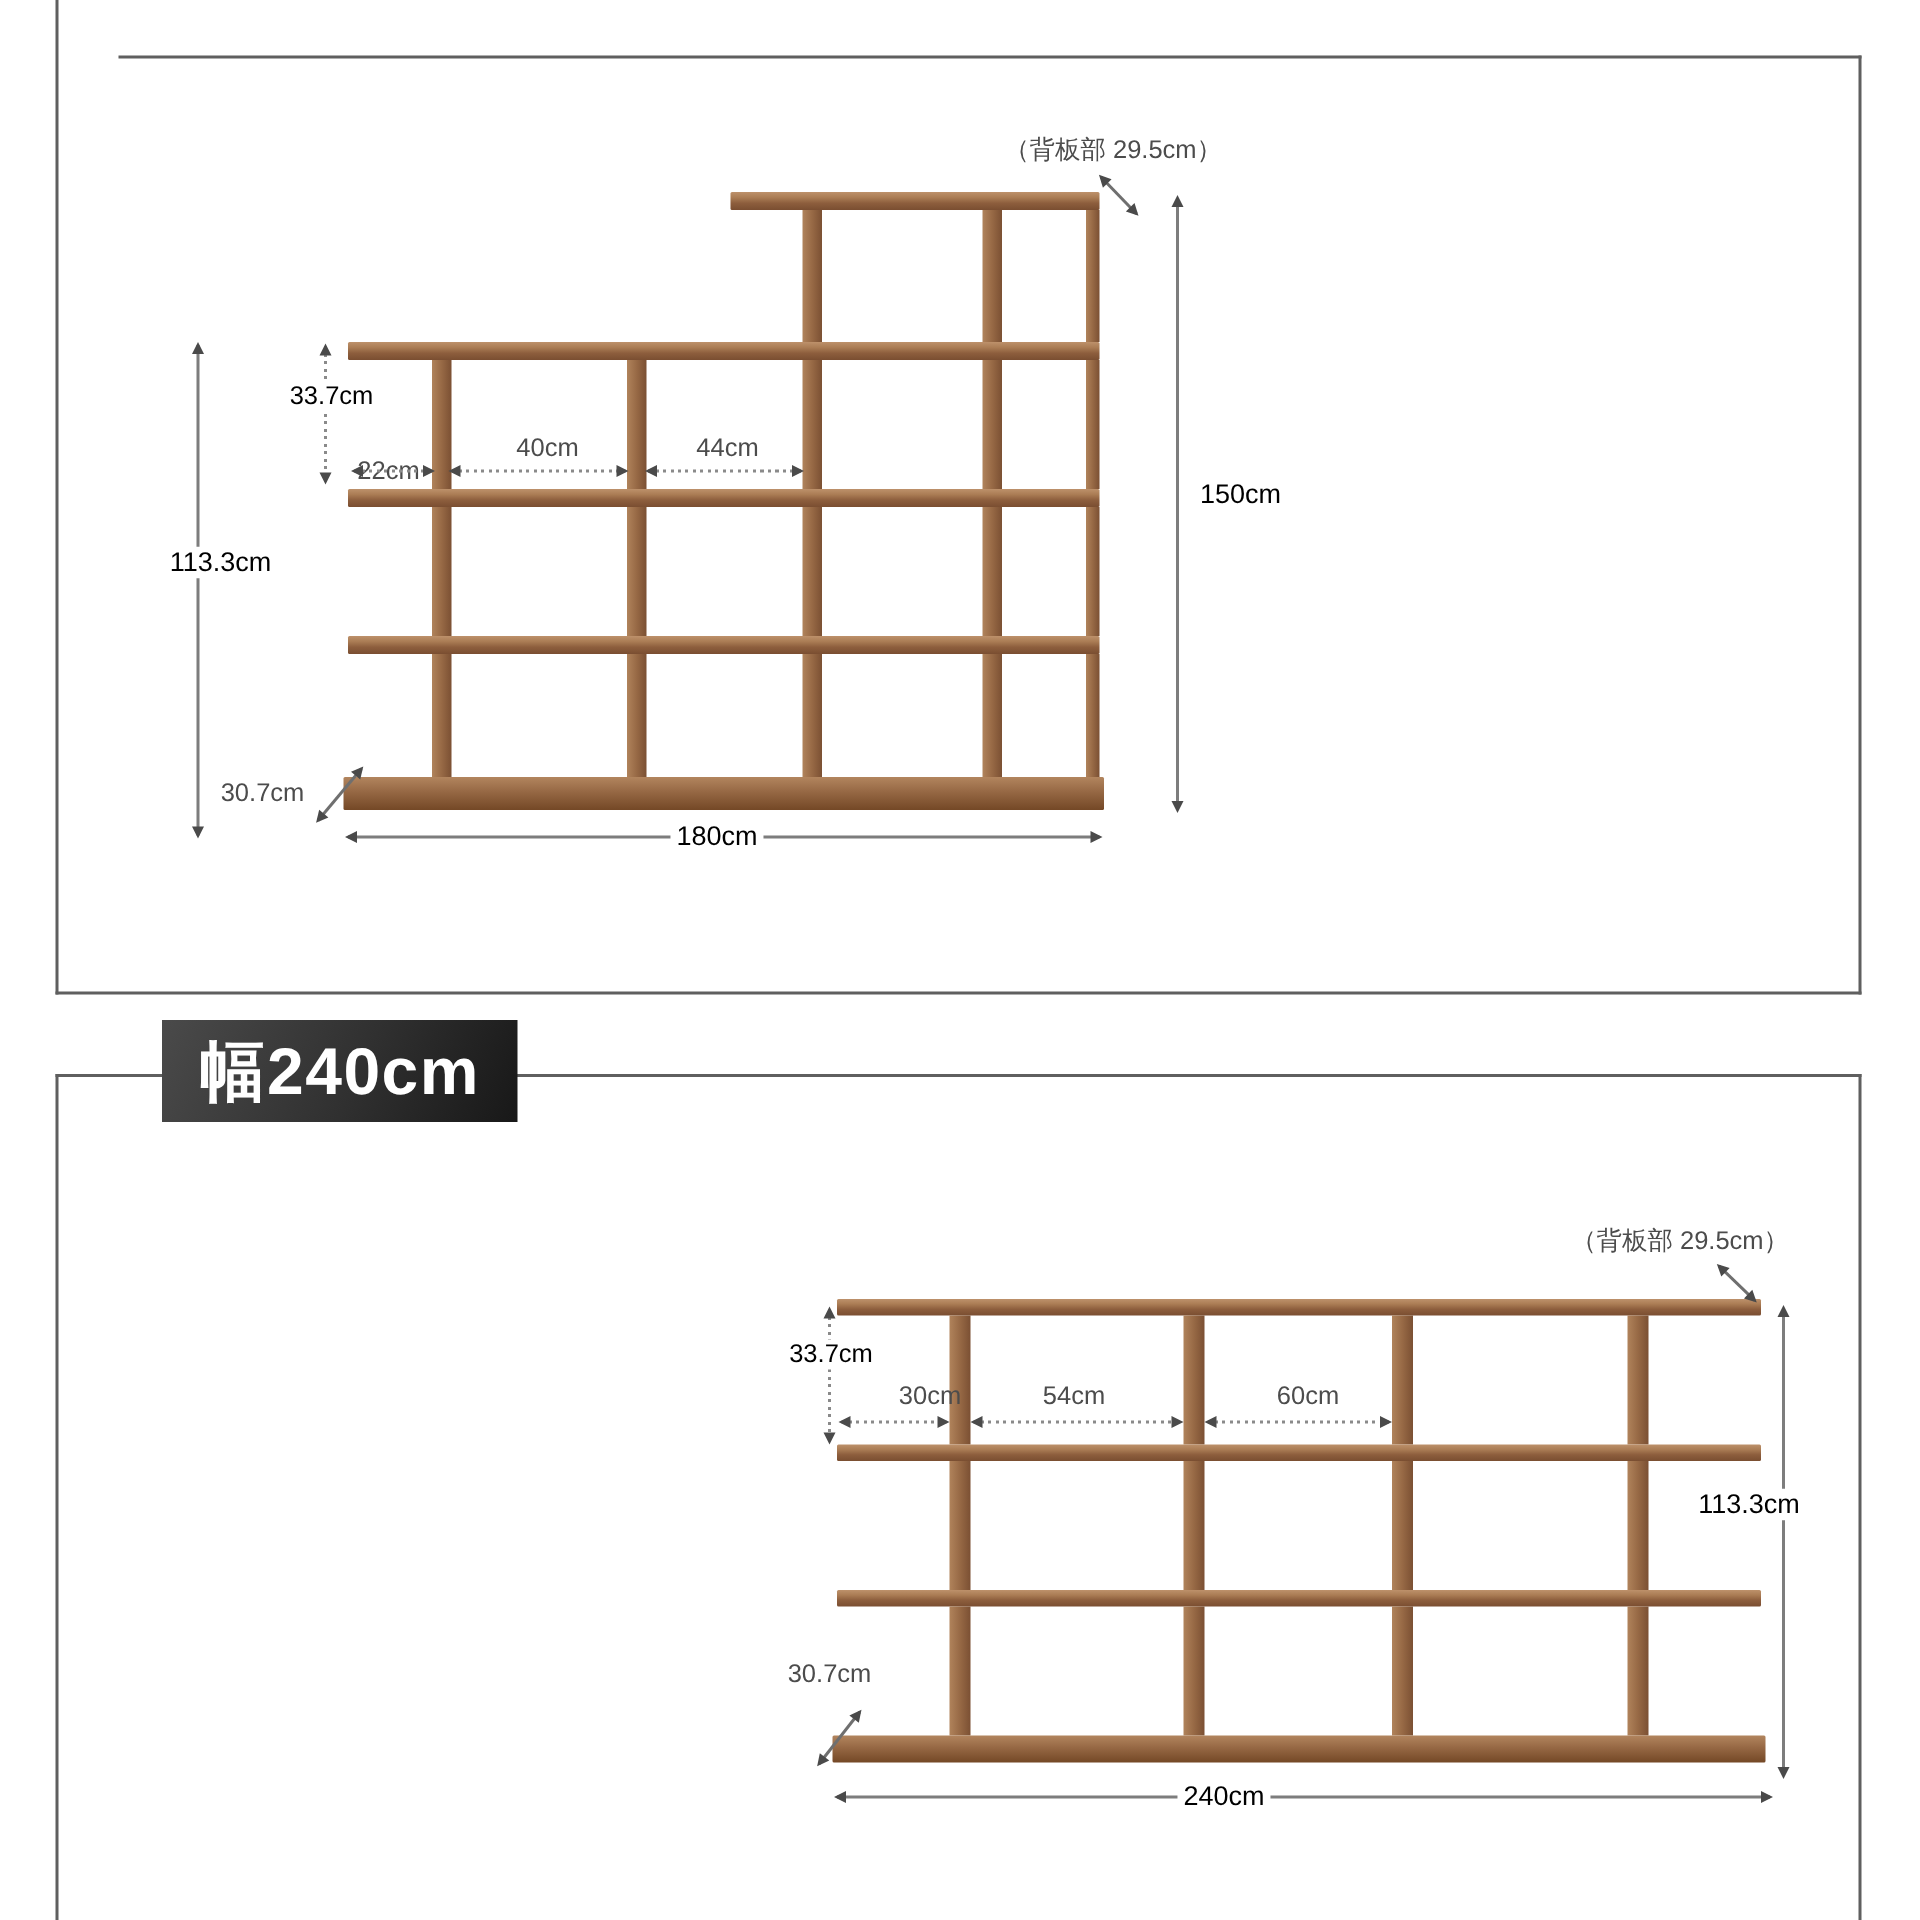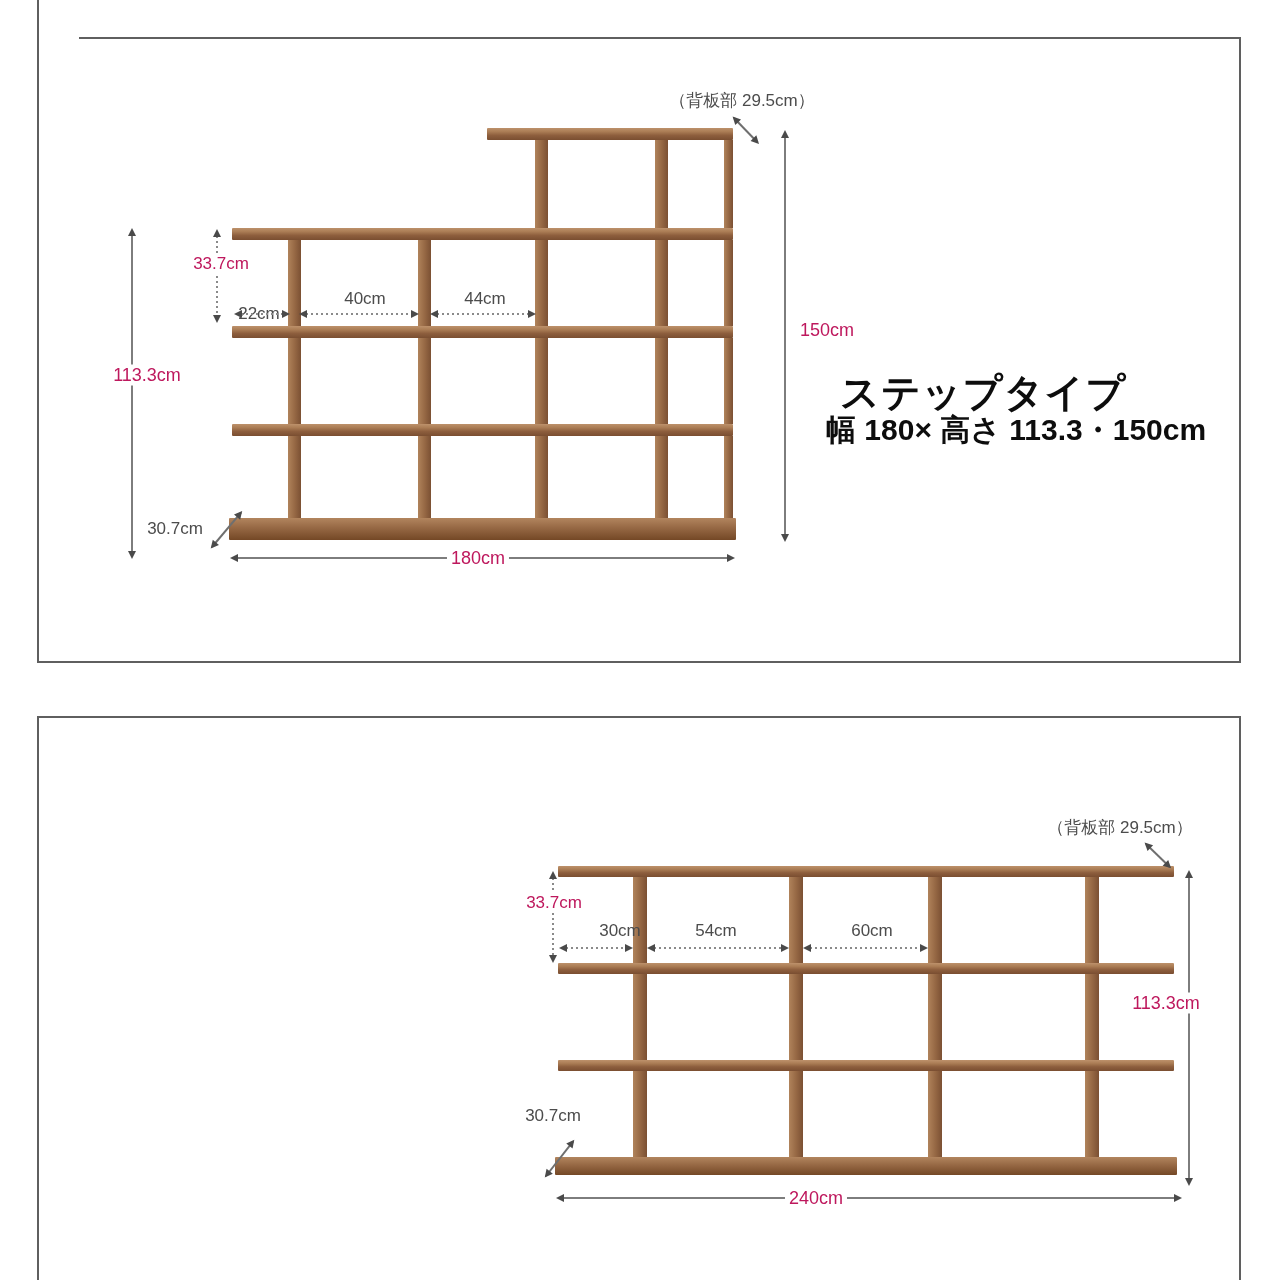--- a/index.html
+++ b/index.html
@@ -24,21 +24,21 @@
   .diag{position:absolute;height:2px;background:#6f6f6f;transform-origin:0 50%}
 
   .ah{position:absolute;width:0;height:0}
   .ah.n{top:-2px;left:50%;margin-left:-4px;border-left:4px solid transparent;border-right:4px solid transparent;border-bottom:8px solid #4a4a4a}
   .ah.s{bottom:-2px;left:50%;margin-left:-4px;border-left:4px solid transparent;border-right:4px solid transparent;border-top:8px solid #4a4a4a}
   .ah.w{left:-2px;top:50%;margin-top:-4px;border-top:4px solid transparent;border-bottom:4px solid transparent;border-right:8px solid #4a4a4a}
   .ah.e{right:-2px;top:50%;margin-top:-4px;border-top:4px solid transparent;border-bottom:4px solid transparent;border-left:8px solid #4a4a4a}
 
   
   .dim{position:absolute;transform:translate(-50%,-50%);color:#4c4c4c;font-size:17px;white-space:nowrap}
-  .dlabel{position:absolute;transform:translate(-50%,-50%);background:#fff;padding:0 4px;color:#be185d;font-size:18px;white-space:nowrap}
+  .dlabel{position:absolute;transform:translate(-50%,-50%);background:#fff;padding:0 4px;color:#000000;font-size:18px;white-space:nowrap}
 
   
   .title{position:absolute;color:#0d0d0d;font-size:39px;font-weight:700;letter-spacing:1px;white-space:nowrap}
   .subtitle{position:absolute;color:#0d0d0d;font-weight:700;white-space:nowrap}
 
   .banner{position:absolute;left:108px;top:680px;width:237px;height:68px;
     background:linear-gradient(115deg,#4a4a4a 0%,#303030 55%,#181818 100%);
     color:#fff;font-size:44px;font-weight:700;letter-spacing:1px;
     display:flex;align-items:center;justify-content:center;z-index:3;white-space:nowrap}
 </style>
@@ -129,23 +129,22 @@
       <i class="ah w"></i>
       <i class="ah e"></i>
     </div>
 
   <div class="hline" style="left:232px;top:557px;width:501px">
       <i class="ah w"></i>
       <i class="ah e"></i>
     </div>
   <div class="dlabel" style="left:478px;top:558px">180cm</div>
 
-  <div class="title" style="left:840px;top:366px">ステップタイプ</div>
-  <div class="subtitle" style="left:826px;top:410px;font-size:30px">幅 180× 高さ 113.3・150cm</div>
-
+
+  <div class="banner">幅240cm</div>
 
   <div class="bline" style="left:37px;top:716px;width:1204px;height:2px"></div>
   <div class="bline" style="left:37px;top:716px;width:2px;height:564px"></div>
   <div class="bline" style="left:1239px;top:716px;width:2px;height:564px"></div>
 
   <div class="unit" style="left:558px;top:866px;width:616px;height:309px">
     <div class="plank" style="left:0;top:0;width:616px;height:11px"></div>
 
     <div class="vdiv" style="left:75px;top:11px;width:14px;height:86px"></div>
     <div class="vdiv" style="left:231px;top:11px;width:14px;height:86px"></div>

